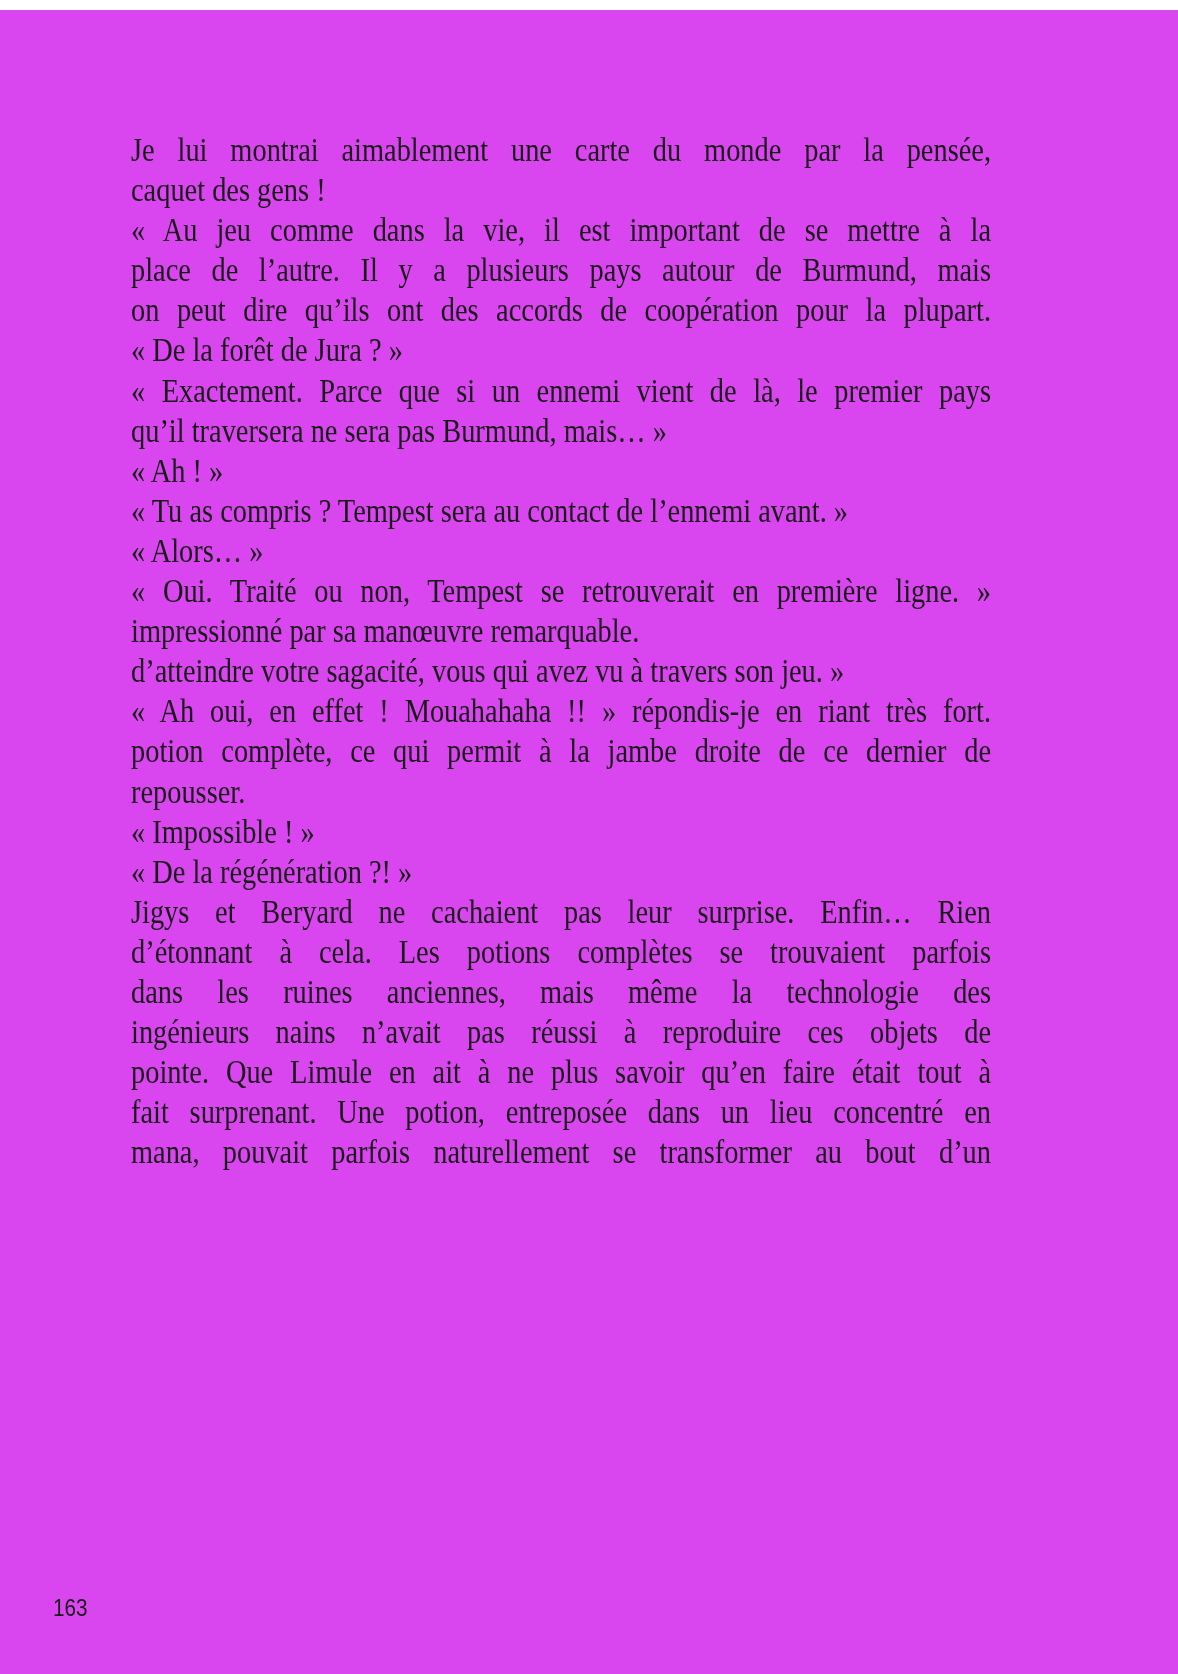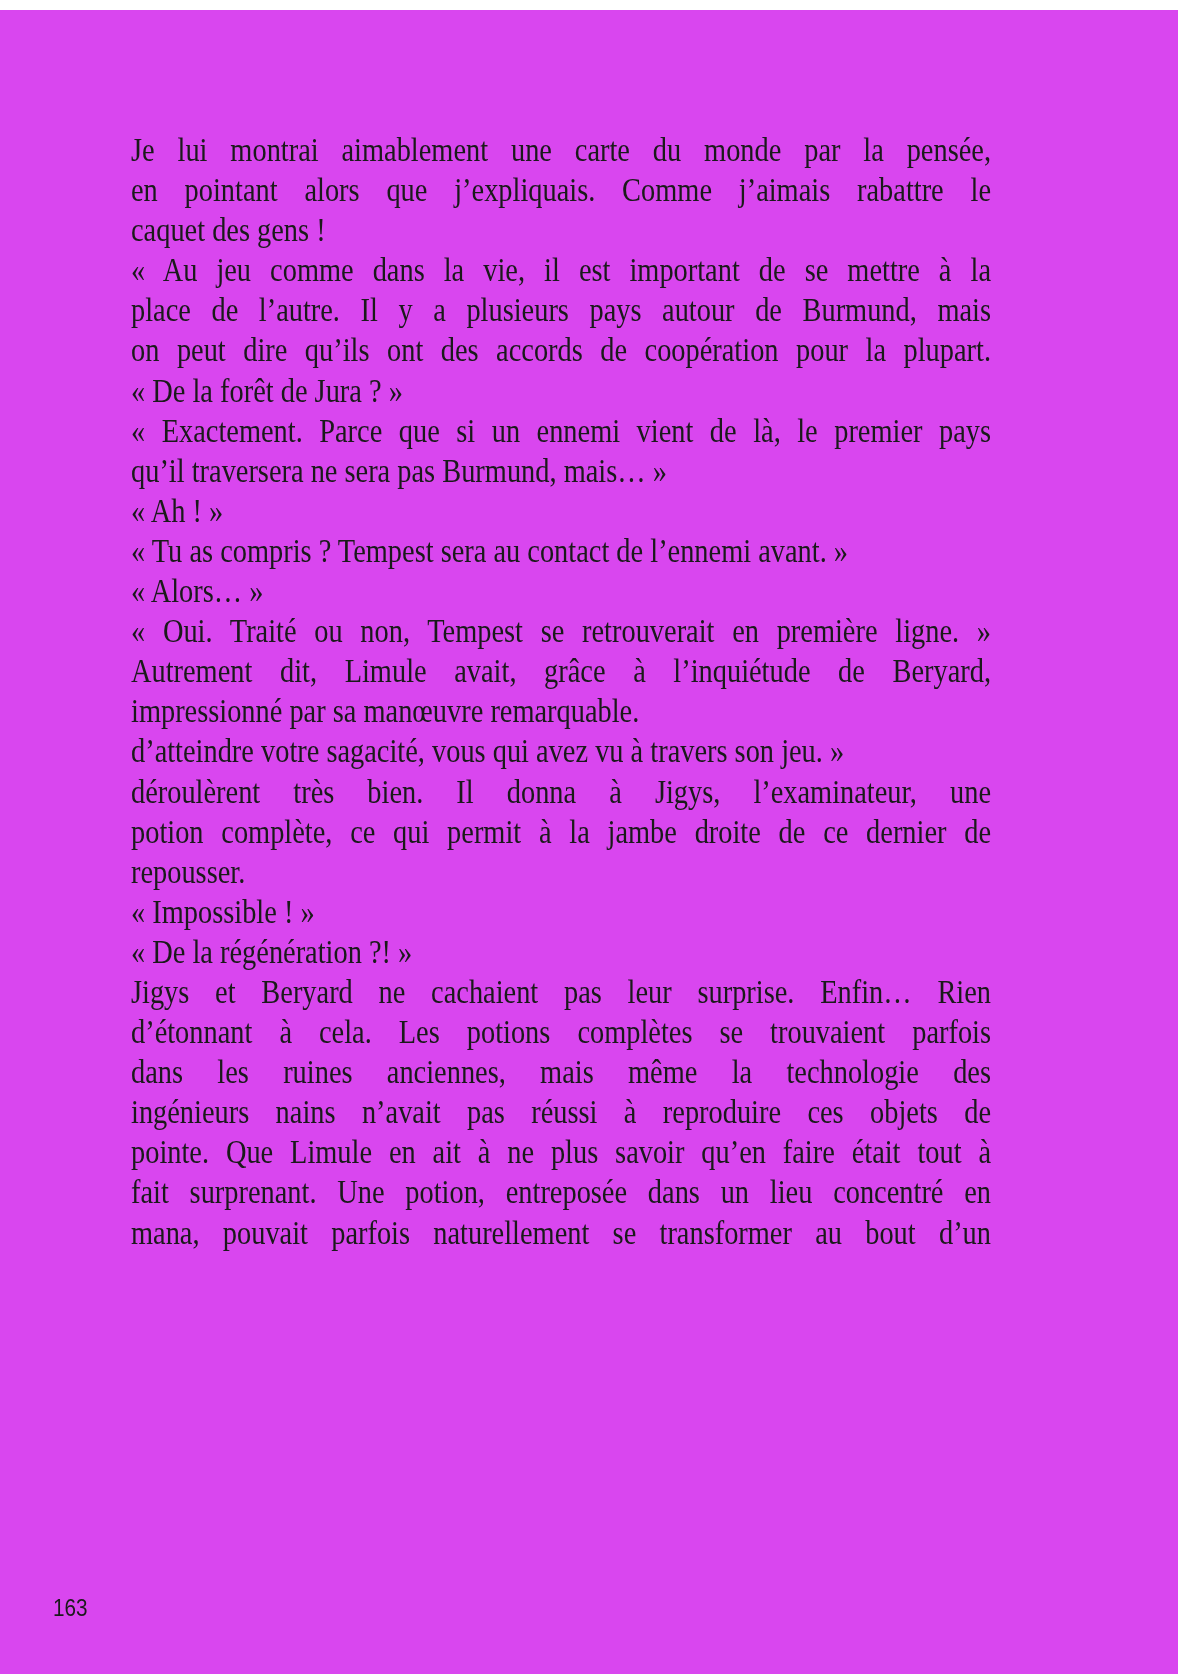--- a/index.html
+++ b/index.html
@@ -59,36 +59,34 @@
     transform: scaleX(0.9);
     transform-origin: left center;
   }
 </style>
 </head>
 <body>
 
 <div class="page">
   <div class="text-block" id="text-block">
       <div class="line justify"><span class="inner">Je lui montrai aimablement une carte du monde par la pensée,</span></div>
-      <div class="line justify"><span class="inner">en pointant alors que j’expliquais. Comme j’aimais rabattre le</span></div>
       <div class="line"><span class="inner">caquet des gens !</span></div>
       <div class="line justify"><span class="inner">« Au jeu comme dans la vie, il est important de se mettre à la</span></div>
       <div class="line justify"><span class="inner">place de l’autre. Il y a plusieurs pays autour de Burmund, mais</span></div>
       <div class="line justify"><span class="inner">on peut dire qu’ils ont des accords de coopération pour la plupart.</span></div>
       <div class="line"><span class="inner">« De la forêt de Jura ? »</span></div>
       <div class="line justify"><span class="inner">« Exactement. Parce que si un ennemi vient de là, le premier pays</span></div>
       <div class="line"><span class="inner">qu’il traversera ne sera pas Burmund, mais… »</span></div>
       <div class="line"><span class="inner">« Ah ! »</span></div>
       <div class="line"><span class="inner">« Tu as compris ? Tempest sera au contact de l’ennemi avant. »</span></div>
       <div class="line"><span class="inner">« Alors… »</span></div>
       <div class="line justify"><span class="inner">« Oui. Traité ou non, Tempest se retrouverait en première ligne. »</span></div>
-      <div class="line justify"><span class="inner">Autrement dit, Limule avait, grâce à l’inquiétude de Beryard,</span></div>
       <div class="line"><span class="inner">impressionné par sa manœuvre remarquable.</span></div>
       <div class="line"><span class="inner">d’atteindre votre sagacité, vous qui avez vu à travers son jeu. »</span></div>
-      <div class="line justify"><span class="inner">déroulèrent très bien. Il donna à Jigys, l’examinateur, une</span></div>
+      <div class="line justify"><span class="inner">« Ah oui, en effet ! Mouahahaha !! » répondis-je en riant très fort.</span></div>
       <div class="line justify"><span class="inner">potion complète, ce qui permit à la jambe droite de ce dernier de</span></div>
       <div class="line"><span class="inner">repousser.</span></div>
       <div class="line"><span class="inner">« Impossible ! »</span></div>
       <div class="line"><span class="inner">« De la régénération ?! »</span></div>
       <div class="line justify"><span class="inner">Jigys et Beryard ne cachaient pas leur surprise. Enfin… Rien</span></div>
       <div class="line justify"><span class="inner">d’étonnant à cela. Les potions complètes se trouvaient parfois</span></div>
       <div class="line justify"><span class="inner">dans les ruines anciennes, mais même la technologie des</span></div>
       <div class="line justify"><span class="inner">ingénieurs nains n’avait pas réussi à reproduire ces objets de</span></div>
       <div class="line justify"><span class="inner">pointe. Que Limule en ait à ne plus savoir qu’en faire était tout à</span></div>
       <div class="line justify"><span class="inner">fait surprenant. Une potion, entreposée dans un lieu concentré en</span></div>

